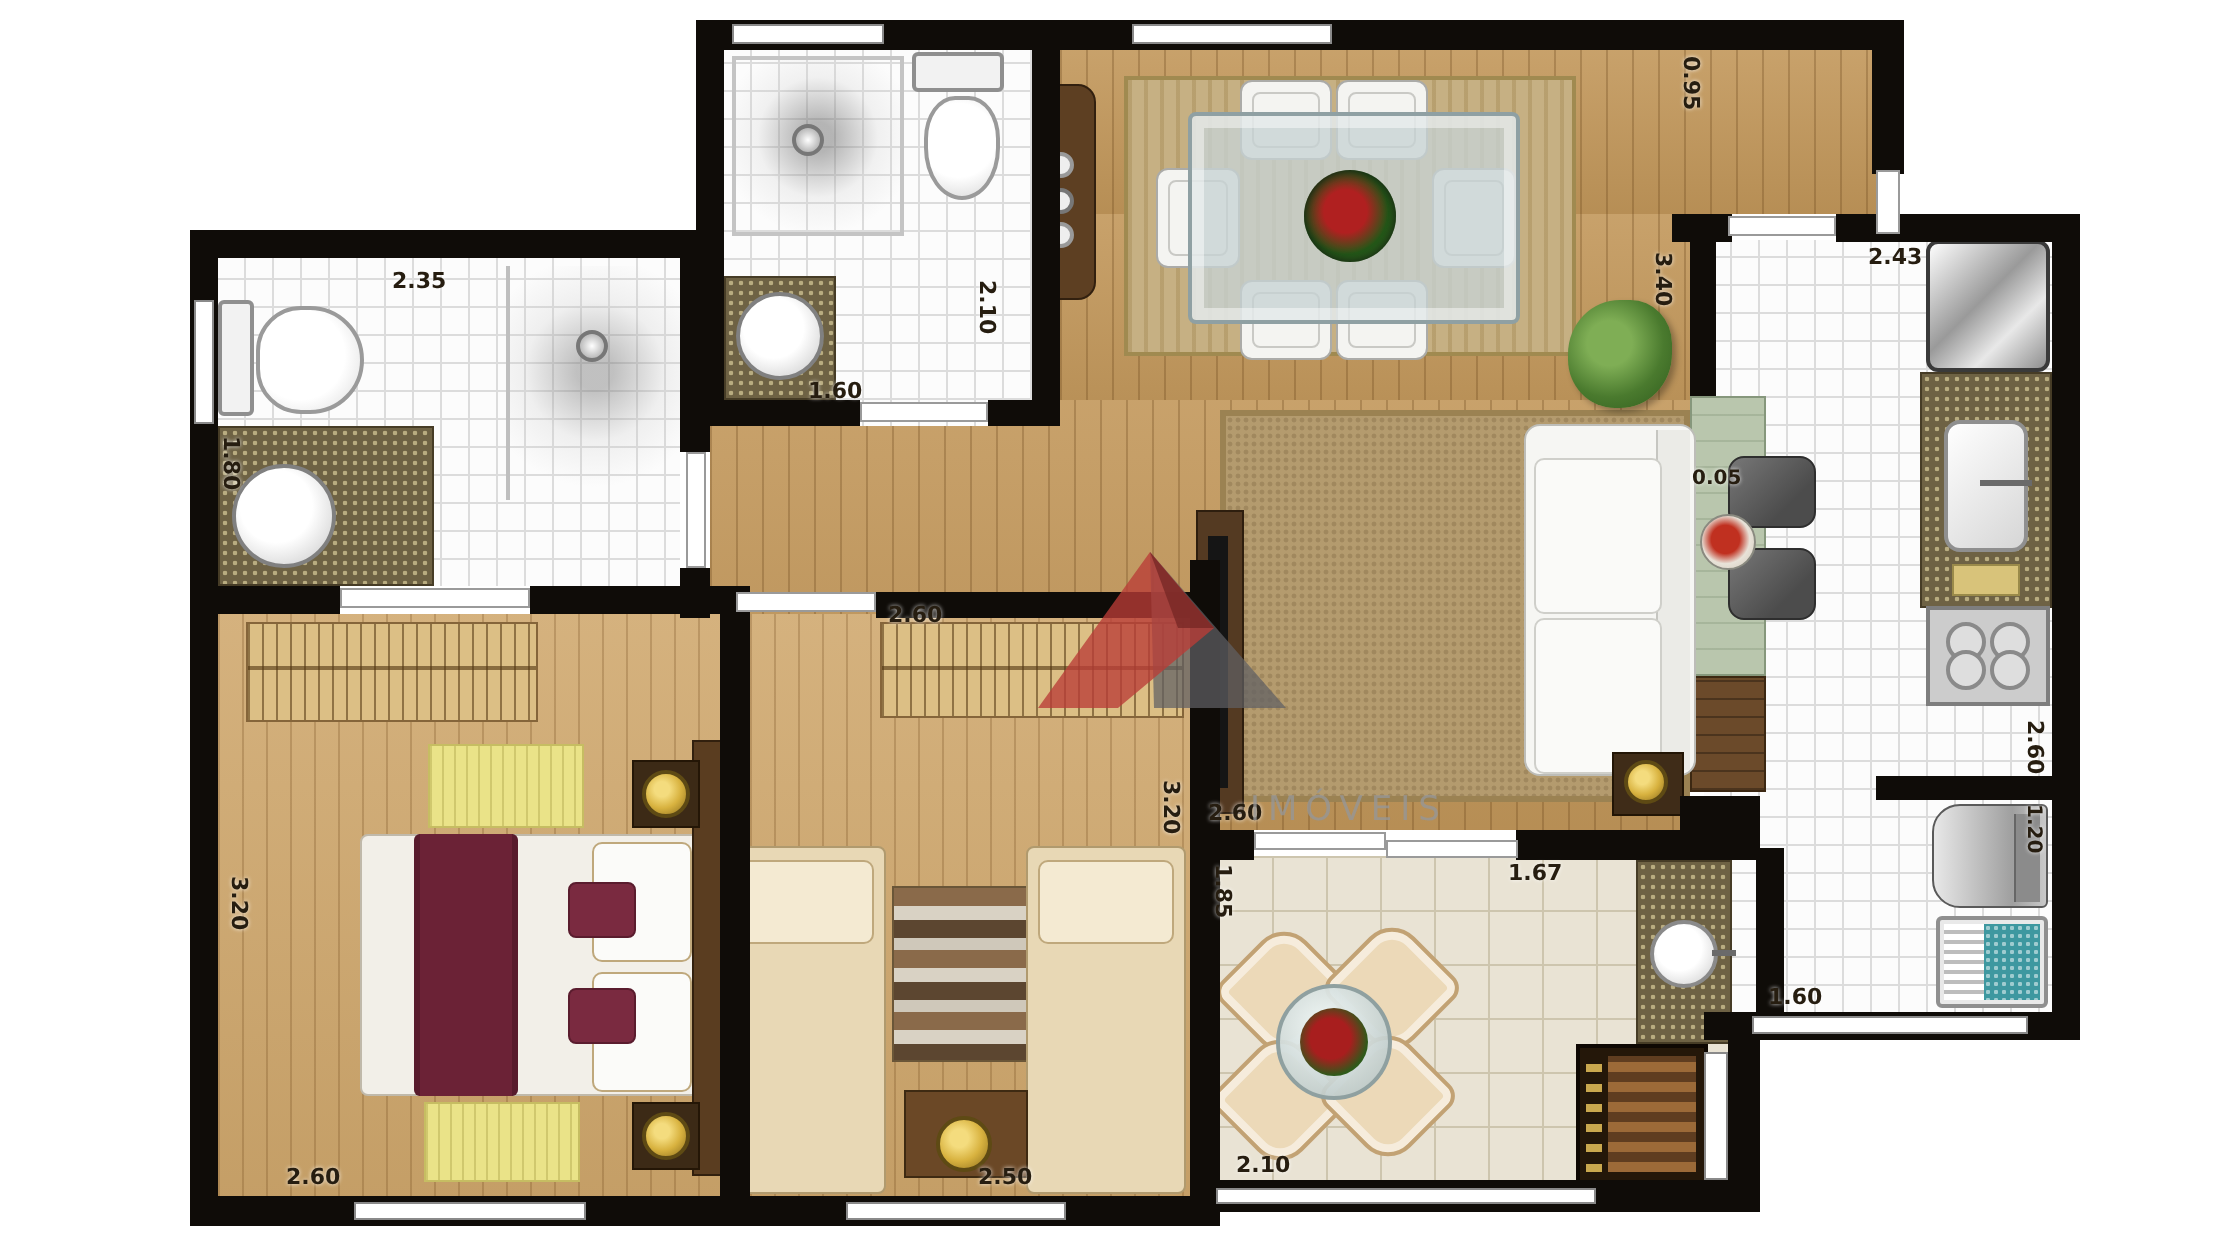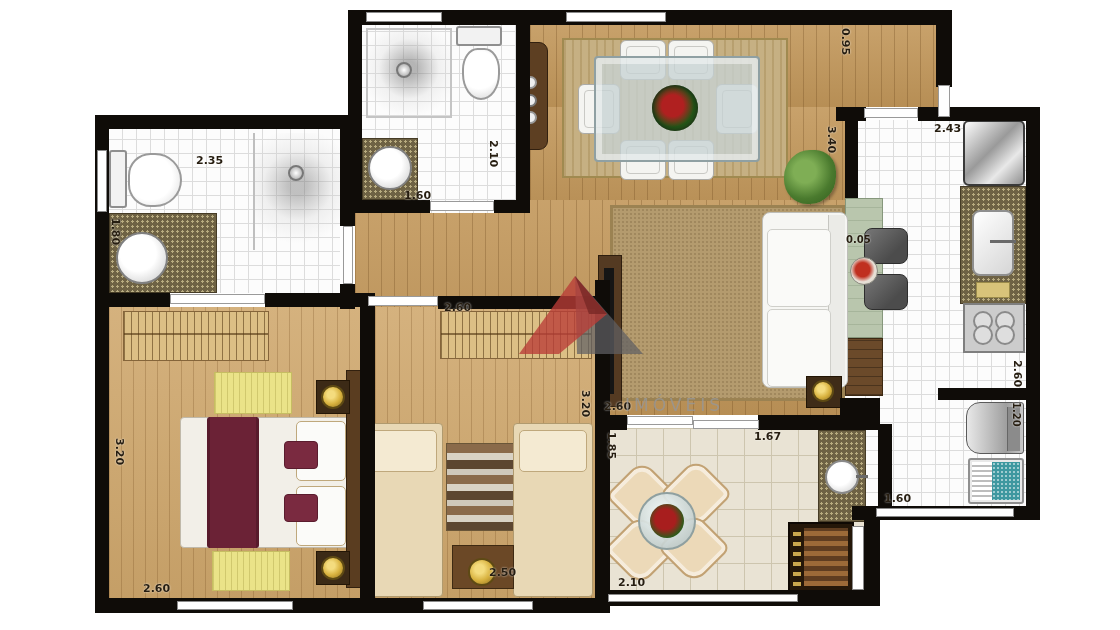--- a/index.html
+++ b/index.html
@@ -205,34 +205,34 @@
   <div class="win" style="left:852px;top:526px;width:12px;height:64px;"></div>
   <div class="leaf" style="left:938px;top:85px;width:12px;height:32px;"></div>
   <div class="leaf" style="left:864px;top:108px;width:54px;height:10px;"></div>
   <div class="leaf" style="left:430px;top:201px;width:64px;height:10px;"></div>
   <div class="leaf" style="left:343px;top:226px;width:10px;height:58px;"></div>
   <div class="leaf" style="left:170px;top:294px;width:95px;height:10px;"></div>
   <div class="leaf" style="left:368px;top:296px;width:70px;height:10px;"></div>
   <div class="leaf" style="left:627px;top:416px;width:66px;height:9px;"></div>
   <div class="leaf" style="left:693px;top:420px;width:66px;height:9px;"></div>
 
-  <span class="lbl" style="left:196px;top:134px;margin-top:20px;">2.35</span>
+  <span class="lbl" style="left:196px;top:134px;">2.35</span>
   <span class="lbl lblv" style="left:122px;top:218px;">1.80</span>
   <span class="lbl lblv" style="left:500px;top:140px;">2.10</span>
   <span class="lbl" style="left:404px;top:189px;">1.60</span>
   <span class="lbl lblv" style="left:852px;top:28px;">0.95</span>
   <span class="lbl lblv" style="left:838px;top:126px;">3.40</span>
   <span class="lbl" style="left:934px;top:122px;">2.43</span>
   <span class="lbl" style="left:846px;top:234px;font-size:10px;">0.05</span>
   <span class="lbl lblv" style="left:1024px;top:360px;">2.60</span>
   <span class="lbl lblv" style="left:1022px;top:402px;font-size:10px;">1.20</span>
   <span class="lbl" style="left:884px;top:492px;">1.60</span>
   <span class="lbl" style="left:444px;top:301px;">2.60</span>
   <span class="lbl lblv" style="left:592px;top:390px;">3.20</span>
-  <span class="lbl" style="left:489px;top:566px;">2.50</span>
+  <span class="lbl" style="left:489px;top:582px;">2.50</span>
   <span class="lbl lblv" style="left:126px;top:438px;">3.20</span>
   <span class="lbl" style="left:143px;top:582px;">2.60</span>
   <span class="lbl" style="left:604px;top:400px;">2.60</span>
   <span class="lbl lblv" style="left:618px;top:432px;">1.85</span>
   <span class="lbl" style="left:754px;top:430px;">1.67</span>
   <span class="lbl" style="left:618px;top:576px;">2.10</span>
 
   <svg class="wm" style="left:515px;top:270px;" width="132" height="92" viewBox="0 0 132 92">
     <polygon points="60,6 128,84 62,84" fill="rgba(95,95,100,0.72)"></polygon>
     <polygon points="4,84 60,6 92,44 44,84" fill="rgba(186,60,55,0.78)"></polygon>

